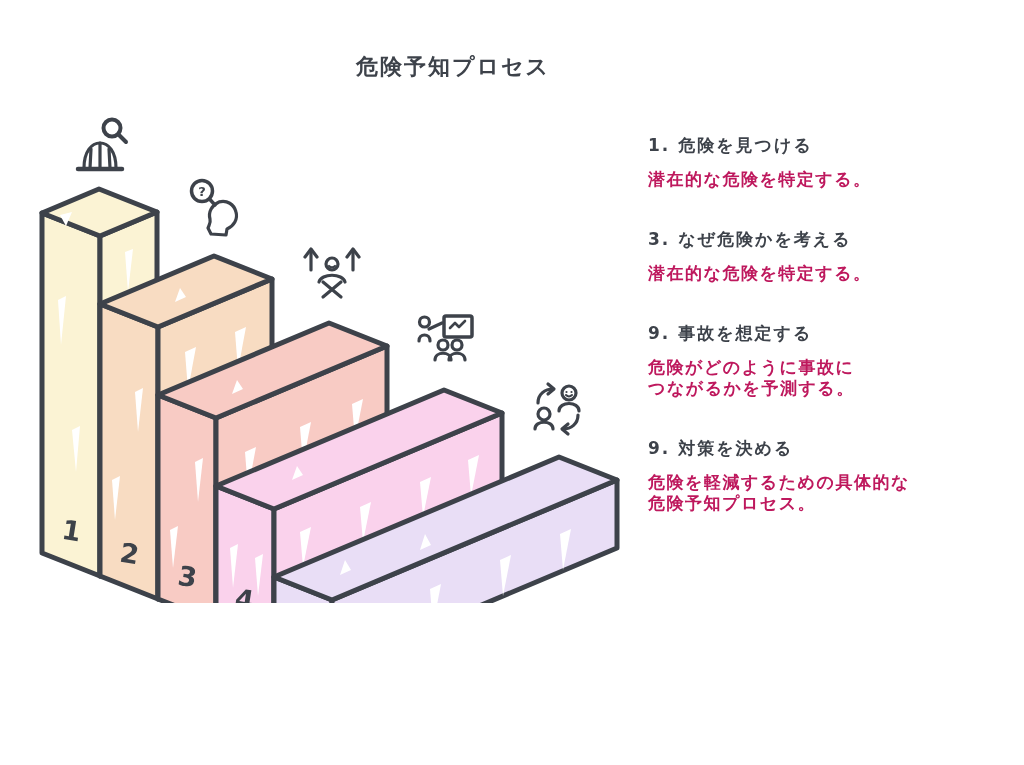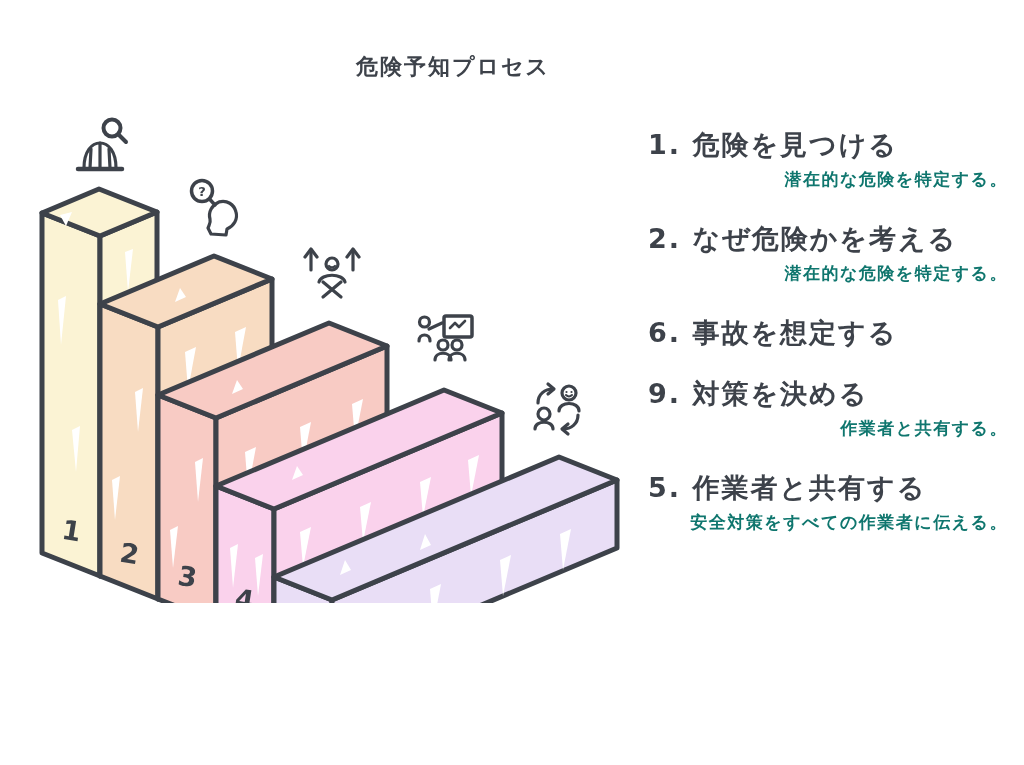--- a/index.html
+++ b/index.html
@@ -10,26 +10,26 @@
   }
   .title {
     position:absolute; left:356px; top:52px;
     font-size:22px; font-weight:700; letter-spacing:2px; color:#3d424a;
     white-space:nowrap;
   }
   .stairs-svg { position:absolute; left:0; top:0; }
   .panel { position:absolute; left:648px; top:133px; width:360px; }
   .item { margin:0 0 37px 0; }
   .item .h {
-    font-size:27px; font-weight:700; letter-spacing:2px;
+    font-size:17px; font-weight:700; letter-spacing:2px;
     line-height:24px; margin:0 0 12px 0; color:#3d424a; white-space:nowrap;
   }
   .item .d {
     font-size:17px; font-weight:700; letter-spacing:1.5px;
-    line-height:21px; color:#0f766e; white-space:nowrap;text-align:right;
+    line-height:21px; color:#be185d; white-space:nowrap;
   }
   .face { stroke:#3d424a; stroke-width:5; stroke-linejoin:round; }
   .spike { fill:#ffffff; stroke:none; }
   .icon { stroke:#3d424a; stroke-width:3.2; fill:none; stroke-linecap:round; stroke-linejoin:round; }
   .icon .thick { stroke-width:4.5; }
   .icon .dot { fill:#3d424a; stroke:none; }
   .qmark { font-size:13px; font-weight:700; fill:#3d424a; stroke:none; text-anchor:middle; font-family:"DejaVu Sans", sans-serif; }
   .num {
     font-size:27px; font-weight:700; fill:#3d424a; text-anchor:middle;
     font-family:"DejaVu Sans", sans-serif;
@@ -181,40 +181,38 @@
 
     <div class="item">
       <div class="h">1. 危険を見つける</div>
       <div class="d">
         <div>潜在的な危険を特定する。</div>
         <div></div>
       </div>
     </div>
 
     <div class="item">
-      <div class="h">2. なぜ危険かを考える</div>
+      <div class="h">3. なぜ危険かを考える</div>
       <div class="d">
         <div>潜在的な危険を特定する。</div>
         <div></div>
       </div>
     </div>
 
     <div class="item">
-      <div class="h">6. 事故を想定する</div>
+      <div class="h">9. 事故を想定する</div>
+      <div class="d">
+        <div>危険がどのように事故に</div>
+        <div>つながるかを予測する。</div>
+      </div>
     </div>
 
     <div class="item">
       <div class="h">9. 対策を決める</div>
       <div class="d">
-        <div>作業者と共有する。</div>
-      </div>
-    </div>
-
-    <div class="item">
-      <div class="h">5. 作業者と共有する</div>
-      <div class="d">
-        <div>安全対策をすべての作業者に伝える。</div>
-        <div></div>
-      </div>
-    </div>
+        <div>危険を軽減するための具体的な</div>
+        <div>危険予知プロセス。</div>
+      </div>
+    </div>
+
 
   </div>
 </div>
 
 </body></html>

